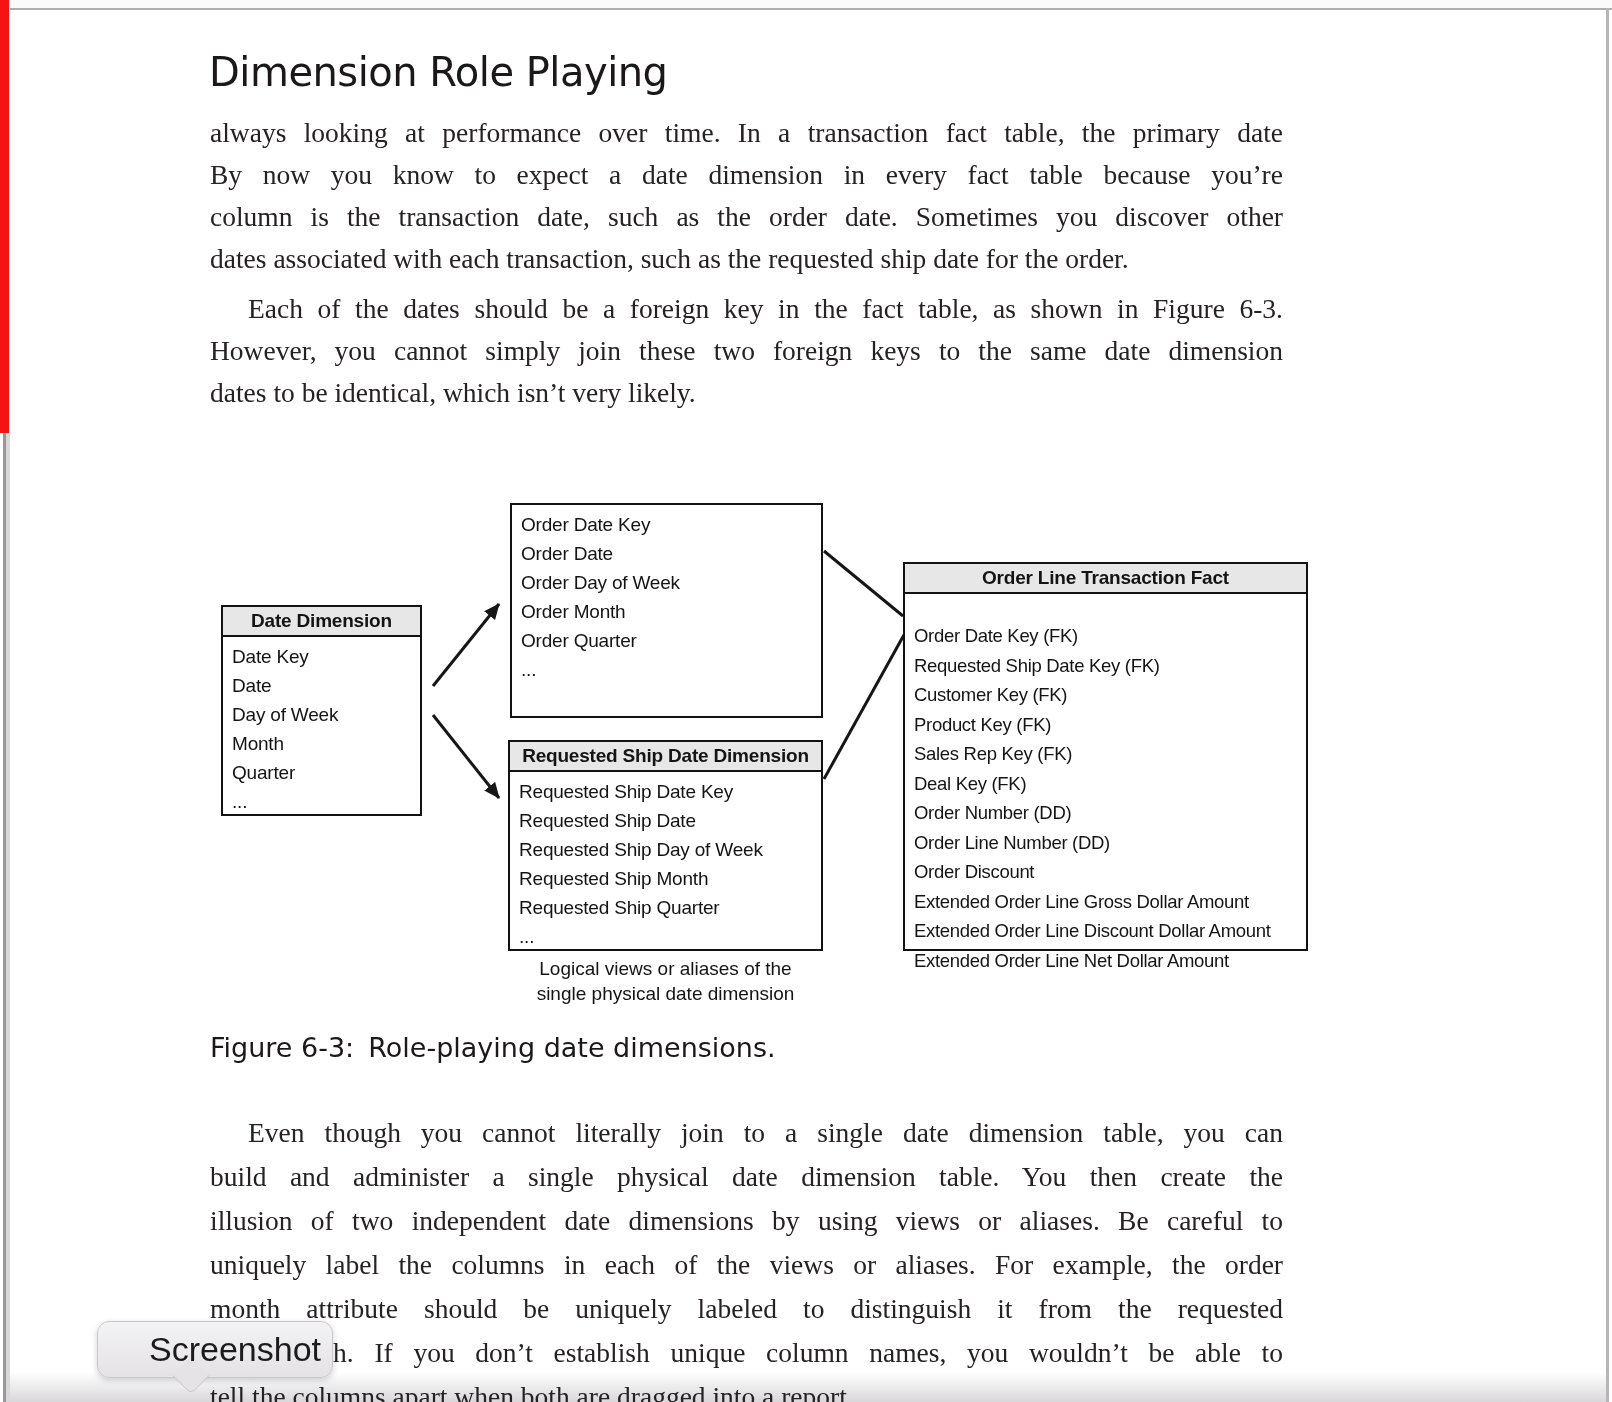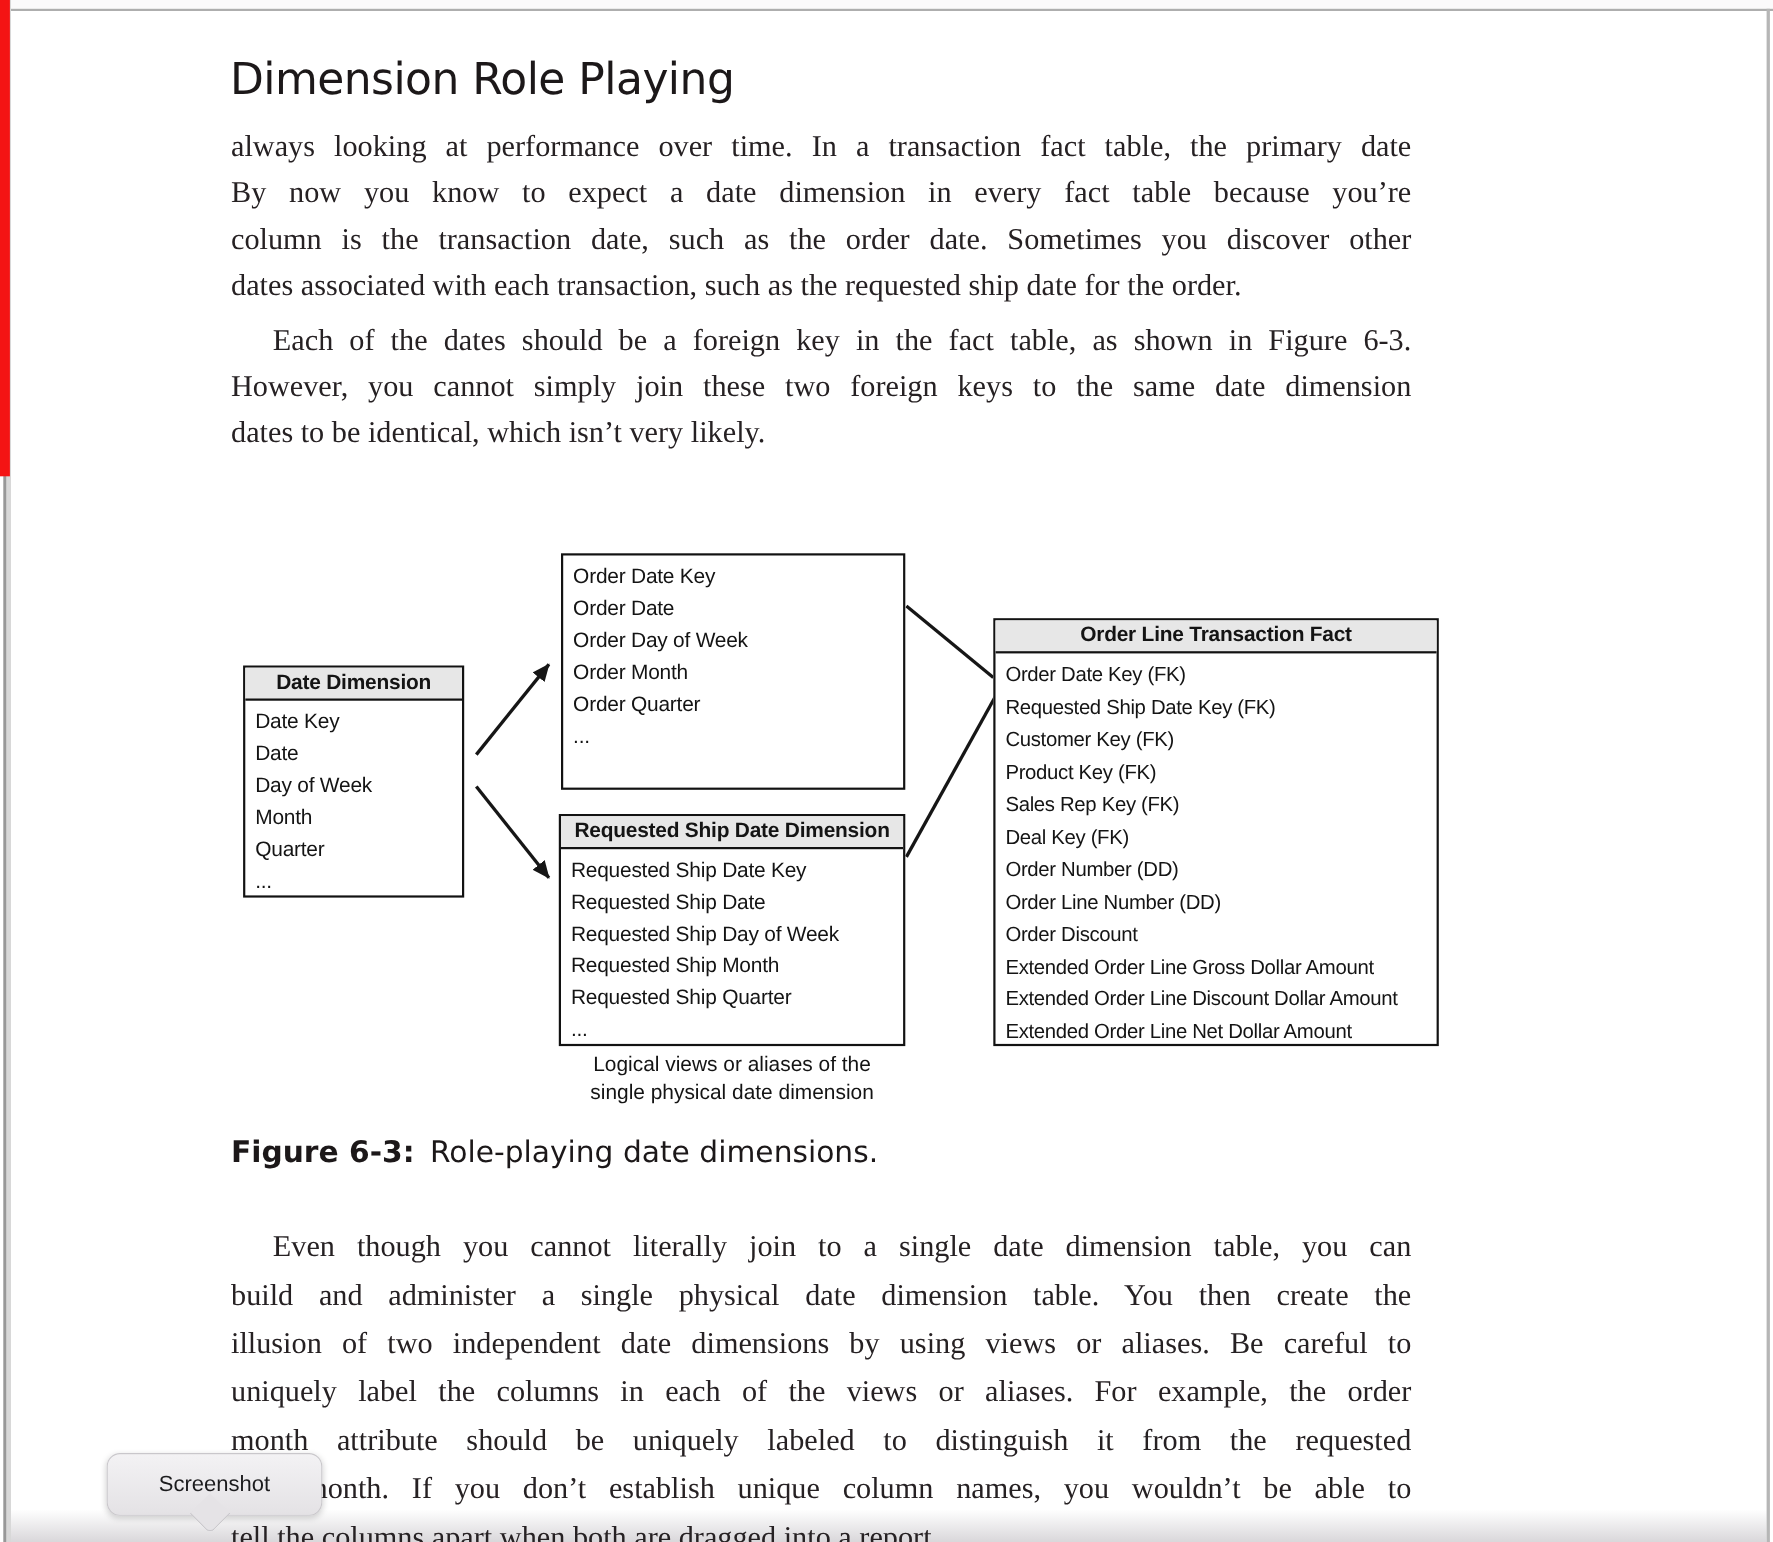--- a/index.html
+++ b/index.html
@@ -33,38 +33,38 @@
   .tbl{position:absolute;box-sizing:border-box;background:#ffffff;border:2px solid #121212;
        z-index:2;color:#141414;font-family:"Liberation Sans",sans-serif;}
   .tbl-hd{height:28px;line-height:28px;text-align:center;font-weight:bold;font-size:19px;
           background:#e7e7e7;border-bottom:2px solid #121212;letter-spacing:-0.2px;}
   .tbl-rows{padding:5px 0 0 9px;font-size:19px;letter-spacing:-0.2px;}
   .tbl-row{height:29px;line-height:29px;white-space:nowrap;}
   #tbl-date{left:221px;top:605px;width:201px;height:211px;}
   #tbl-order{left:510px;top:503px;width:313px;height:215px;}
   #tbl-ship{left:508px;top:740px;width:315px;height:211px;}
   #tbl-fact{left:903px;top:562px;width:405px;height:389px;}
-  #tbl-fact .tbl-rows{font-size:18.5px;letter-spacing:-0.3px;padding-top:4px;}
+  #tbl-fact .tbl-rows{font-size:18.5px;letter-spacing:-0.3px;padding-top:4px;margin-top:23px;}
   #tbl-fact .tbl-row{height:29.5px;line-height:29.5px;}
 
   .connectors{position:absolute;left:0;top:0;z-index:2;pointer-events:none;}
 
   .fig-note{position:absolute;left:508px;top:956px;width:315px;z-index:2;text-align:center;
             color:#141414;font-family:"Liberation Sans",sans-serif;font-size:19px;line-height:25px;}
   .fig-cap{position:absolute;left:210px;top:1030px;z-index:2;color:#1c1819;
            font-family:"DejaVu Sans",sans-serif;font-size:27px;line-height:36px;}
-  .fig-cap .lbl{font-weight:bold;margin-right:14px;}
+  .fig-cap .lbl{font-weight:normal;margin-right:14px;}
 
   
   .tooltip{position:absolute;left:97px;top:1321px;width:194px;height:55px;z-index:6;
            border-radius:12px;border:1px solid #c9c7cb;
            background:linear-gradient(#f3f2f4,#e4e2e5);
            box-shadow:0 2px 6px rgba(0,0,0,0.18);
            display:flex;align-items:center;justify-content:center;
-           font-family:"Liberation Sans",sans-serif;font-size:20px;color:#1b1b1d;}
+           font-family:"Liberation Sans",sans-serif;font-size:34px;color:#1b1b1d;padding-left:40px;}
   .tooltip-tail{position:absolute;left:80px;bottom:-12px;width:25px;height:25px;
                 background:#e5e3e6;border-right:1px solid #c9c7cb;border-bottom:1px solid #c9c7cb;
                 transform:rotate(45deg);border-radius:0 0 6px 0;}
   .tooltip-label{position:relative;z-index:1;}
 </style>
 </head>
 <body>
 
 <div class="top-strip"></div>
 <div class="left-border-dark"></div>

